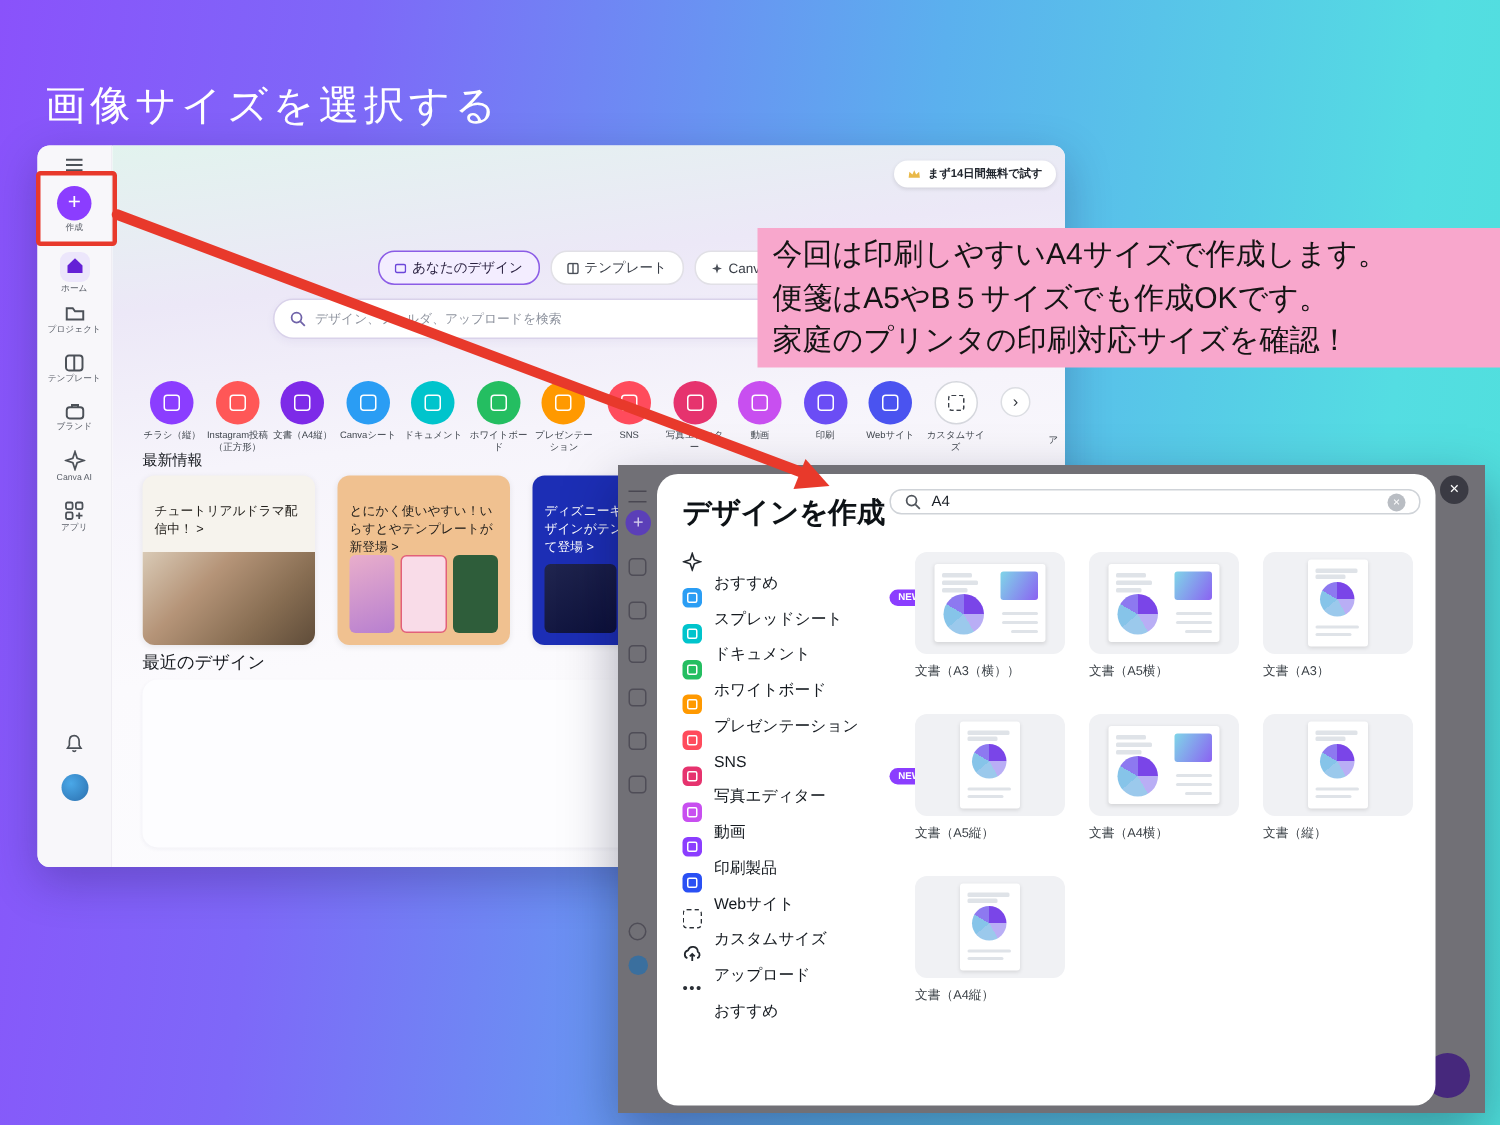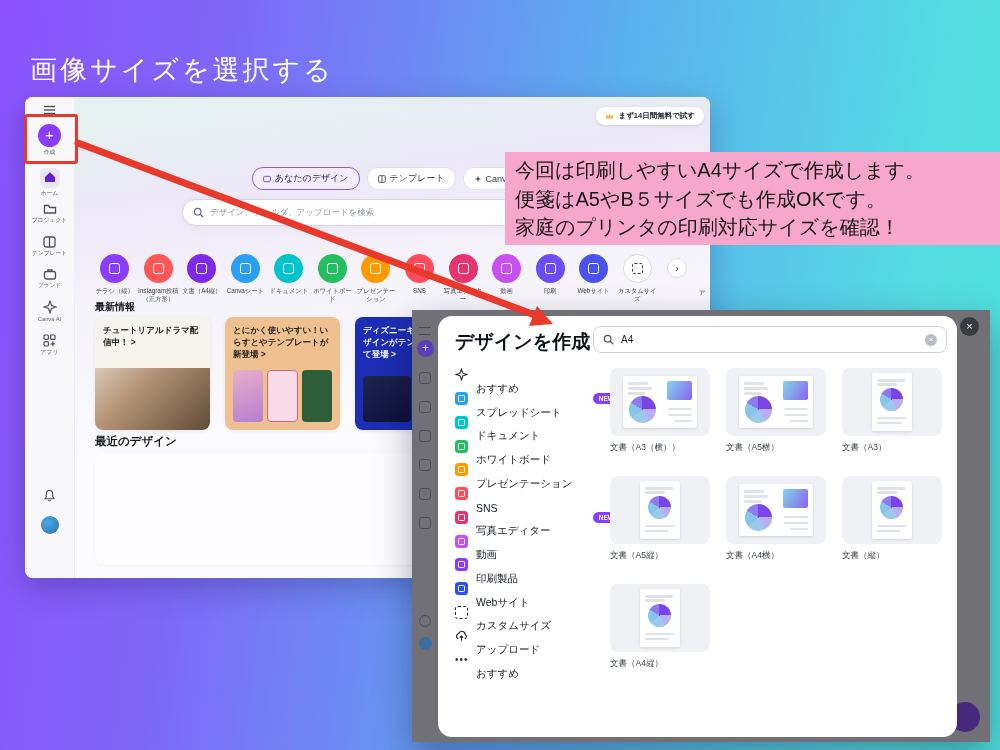--- a/index.html
+++ b/index.html
@@ -48,27 +48,27 @@
   .cat { width:46px; display:flex; flex-direction:column; align-items:center; }
   .cat-circle { width:29px; height:29px; border-radius:50%; display:flex; align-items:center; justify-content:center; }
   .cat-glyph { width:11px; height:11px; border:1.6px solid #ffffff; border-radius:2.5px; }
   .cat-circle.outline { background:#fff; border:1px solid #d5d7dd; }
   .cat-circle.outline .cat-glyph { border:1.4px dashed #3a3f47; }
   .cat-label { margin-top:4px; font-size:6.3px; line-height:1.3; color:#3f454d; text-align:center; }
   .cat-chevron { position:absolute; left:592px; top:161px; width:20px; height:20px; border-radius:50%;
     background:#fff; border:1px solid #dcdee3; text-align:center; line-height:18px; font-size:11px; color:#30343b; }
   .cat-overflow { position:absolute; left:624px; top:192px; font-size:6.3px; color:#3f454d; }
 
-  .sec-heading { position:absolute; left:20px; font-weight:bold; color:#15181d; }
+  .sec-heading { position:absolute; left:20px; font-weight:normal; color:#15181d; }
   .news-heading { top:203px; font-size:10px; }
   .recent-heading { top:337px; font-size:11.5px; }
   .cards-row { position:absolute; left:20px; top:220px; display:flex; gap:15px; }
   .news-card { width:115px; height:113px; border-radius:8px; overflow:hidden; position:relative;
     box-shadow:0 1px 4px rgba(0,0,0,.08); }
-  .news-card .txt { padding:8px 8px 0 8px; font-size:8.5px; font-weight:bold; line-height:1.4; color:#23201c; }
+  .news-card .txt { padding:8px 8px 0 8px; font-size:8.5px; font-weight:normal; line-height:1.4; color:#23201c;margin-top:10px; }
   .photo1 { position:absolute; bottom:0; left:0; width:100%; height:62px;
     background:linear-gradient(135deg,#d9cab6 0%,#b59478 35%,#876d52 70%,#5f4c39 100%); }
   .strip2 { position:absolute; bottom:8px; left:8px; width:99px; height:52px; display:flex; gap:4px; }
   .strip2 div { flex:1; border-radius:4px; }
   .s2a { background:linear-gradient(160deg,#e9aecb,#b77fd0); }
   .s2b { background:#f9dce8; border:1.5px solid #e2607a; }
   .s2c { background:#2e5d3a; }
   .card3 .txt { color:#ffffff; }
   .strip3 { position:absolute; bottom:8px; left:8px; width:99px; height:46px; display:flex; gap:4px; }
   .strip3 div { flex:1; border-radius:4px; }
@@ -90,21 +90,21 @@
   .ghost-plus { position:absolute; left:5px; top:30px; width:17px; height:17px; border-radius:50%;
     background:#5b3fb8; color:#d9d3ee; text-align:center; line-height:16px; font-size:12px; }
   .ghost-sq { position:absolute; left:7px; width:12px; height:12px; border:1.6px solid #4f4d57; border-radius:3px; }
   .ghost-av { position:absolute; left:7px; top:327px; width:13px; height:13px; border-radius:50%; background:#3a6f9e; }
   .ghost-help { position:absolute; left:538px; top:392px; width:30px; height:30px; border-radius:50%;
     background:#46287c; z-index:1; }
 
   .modal { position:absolute; left:26px; top:6px; width:519px; height:421px; background:#ffffff;
     border-radius:14px; z-index:2; overflow:hidden; }
   .modal-title { position:absolute; left:17px; top:13px; font-size:19px; font-weight:bold; color:#0d1216; }
-  .modal-search { position:absolute; left:155px; top:10px; width:354px; height:27px; border:1px solid #cfd3d8;
+  .modal-search { position:absolute; left:155px; top:10px; width:354px; height:17px; border:1px solid #cfd3d8;
     border-radius:8px; display:flex; align-items:center; gap:7px; padding:0 9px; background:#fff; }
   .modal-search .val { font-size:10px; color:#1a1f26; flex:1; }
   .clear-dot { width:12px; height:12px; border-radius:50%; background:#b9bdc3; color:#fff; font-size:8px;
     line-height:12px; text-align:center; }
   .close-btn { position:absolute; left:548px; top:7px; width:19px; height:19px; border-radius:50%;
     background:#3a3a43; color:#fff; text-align:center; line-height:18px; font-size:11px; z-index:3; }
 
   .menu-list { position:absolute; left:17px; top:47px; width:165px; }
   .m-item { height:23.75px; display:flex; align-items:center; gap:8px; }
   .m-item span.lbl { font-size:10.5px; color:#14191f;margin-top:28px; }

